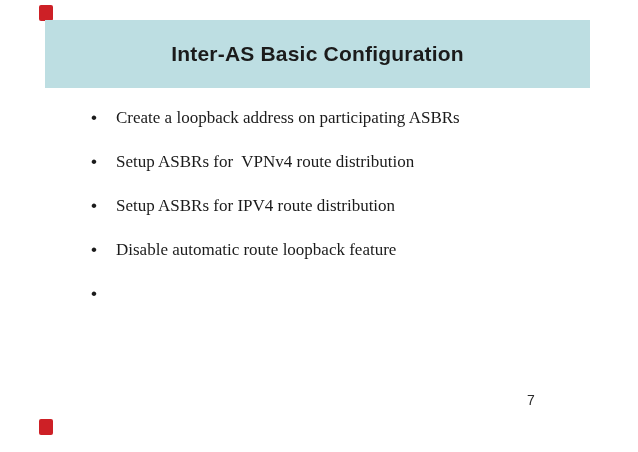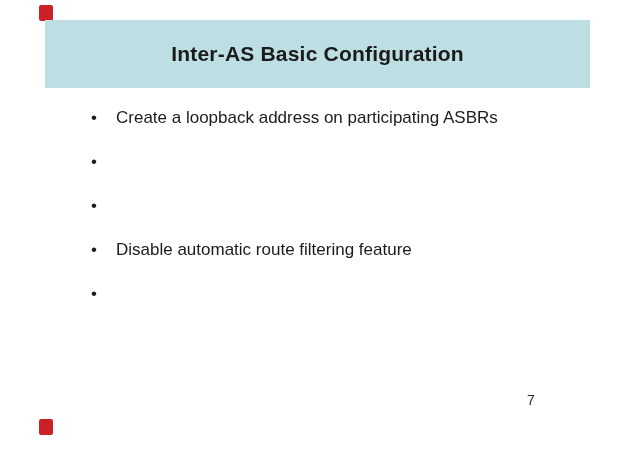--- a/index.html
+++ b/index.html
@@ -69,20 +69,21 @@
     margin: 0 0 25px 0;
   }
   .dot {
     flex: 0 0 25px;
     width: 25px;
     text-align: left;
     padding-left: 1px;
   }
   .bullet-text {
     white-space: pre-wrap;
+    font-family: Liberation Serif, serif;
   }
 
   
   .page-number {
     position: absolute;
     left: 527px;
     top: 392px;
     font-size: 14px;
     color: #2a2a2a;
   }
@@ -98,27 +99,29 @@
     <h1 class="title">Inter-AS Basic Configuration</h1>
   </div>
 
   <ul class="bullets">
     <li class="bullet">
       <span class="dot">•</span>
       <span class="bullet-text">Create a loopback address on participating ASBRs</span>
     </li>
     <li class="bullet">
       <span class="dot">•</span>
+      <span class="bullet-text">Setup ASBRs for  VPNv4 route distribution</span>
     </li>
     <li class="bullet">
       <span class="dot">•</span>
+      <span class="bullet-text">Setup ASBRs for IPV4 route distribution</span>
     </li>
     <li class="bullet">
       <span class="dot">•</span>
-      <span class="bullet-text">Disable automatic route filtering feature</span>
+      <span class="bullet-text">Disable automatic route loopback feature</span>
     </li>
     <li class="bullet">
       <span class="dot">•</span>
     </li>
   </ul>
 
   <div class="page-number">7</div>
 
   <div class="red-marker bottom"></div>
 

